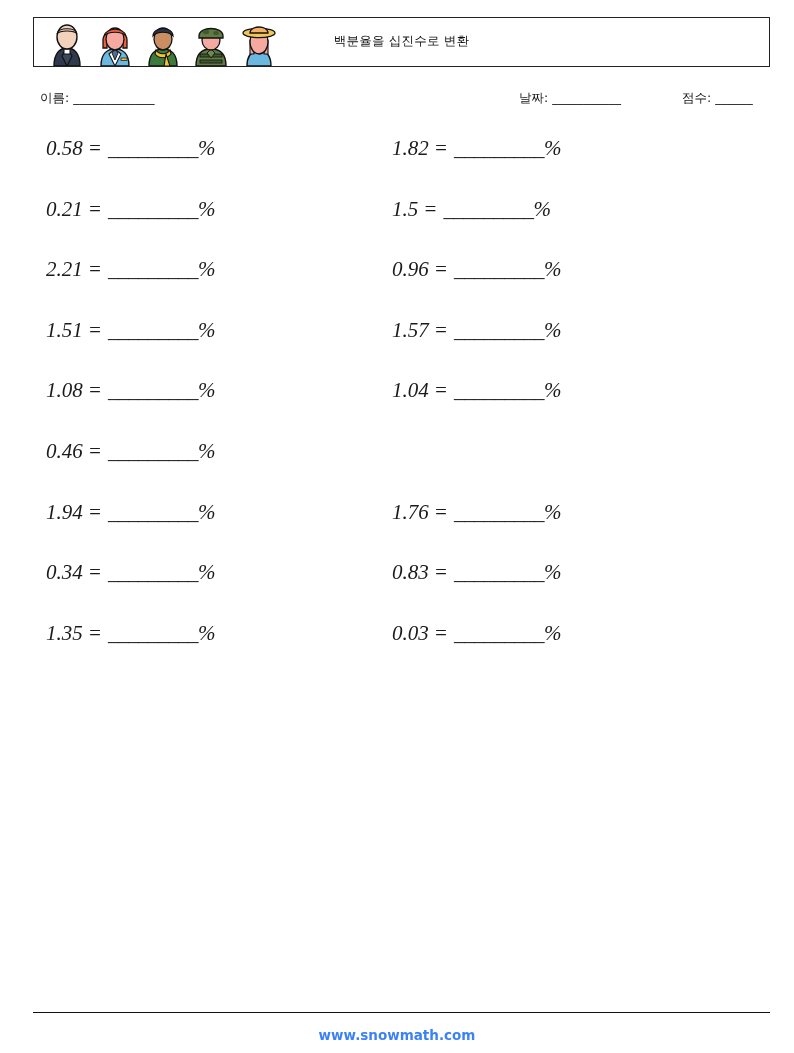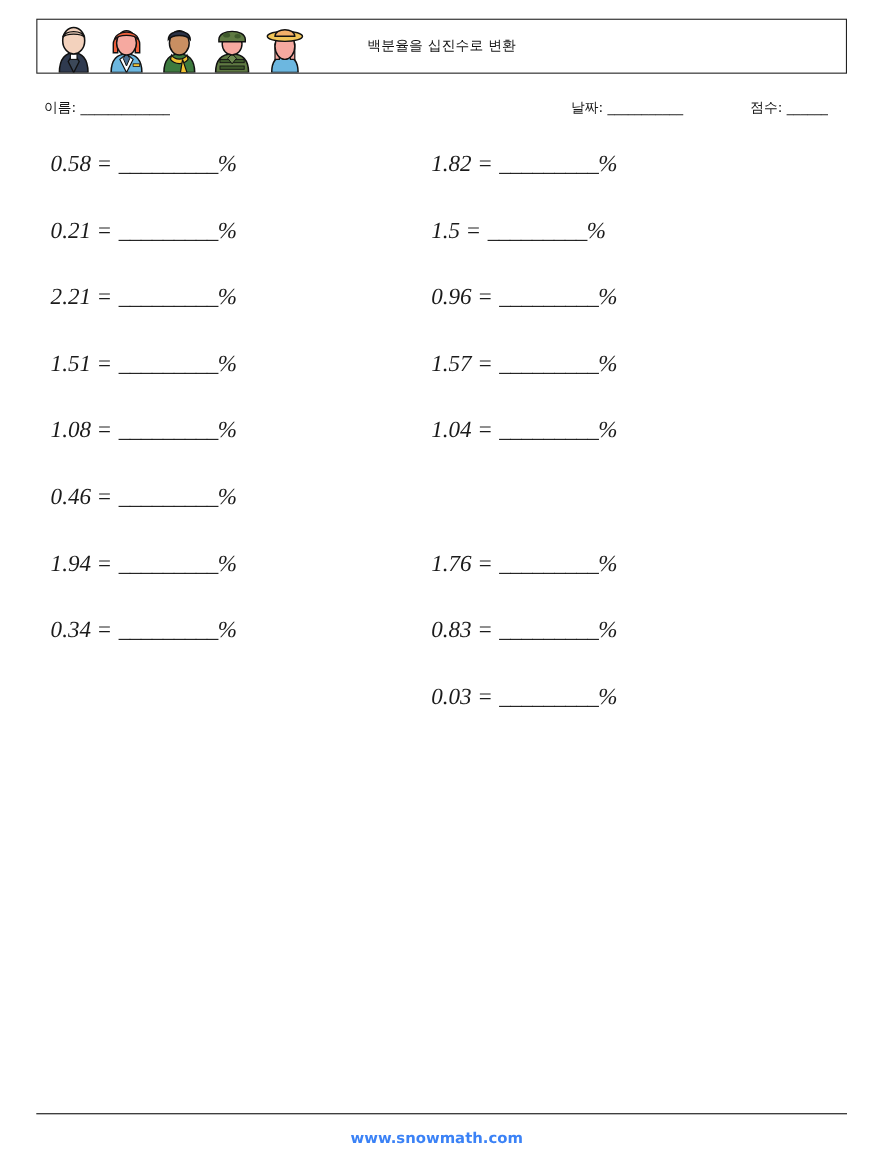--- a/index.html
+++ b/index.html
@@ -283,20 +283,23 @@
     <div class="prow">
       <span class="pcell left">
         <span class="num">0.34</span><span class="eq">=</span><span class="blank">_________</span><span class="pct">%</span>
       </span>
       <span class="pcell right">
         <span class="num">0.83</span><span class="eq">=</span><span class="blank">_________</span><span class="pct">%</span>
       </span>
     </div>
 
     <div class="prow">
+      <span class="pcell left">
+        <span class="num">1.35</span><span class="eq">=</span><span class="blank">_________</span><span class="pct">%</span>
+      </span>
       <span class="pcell right">
         <span class="num">0.03</span><span class="eq">=</span><span class="blank">_________</span><span class="pct">%</span>
       </span>
     </div>
 
   </div>
 
   <div class="footer-rule"></div>
   <div class="footer-text">www.snowmath.com</div>
 

